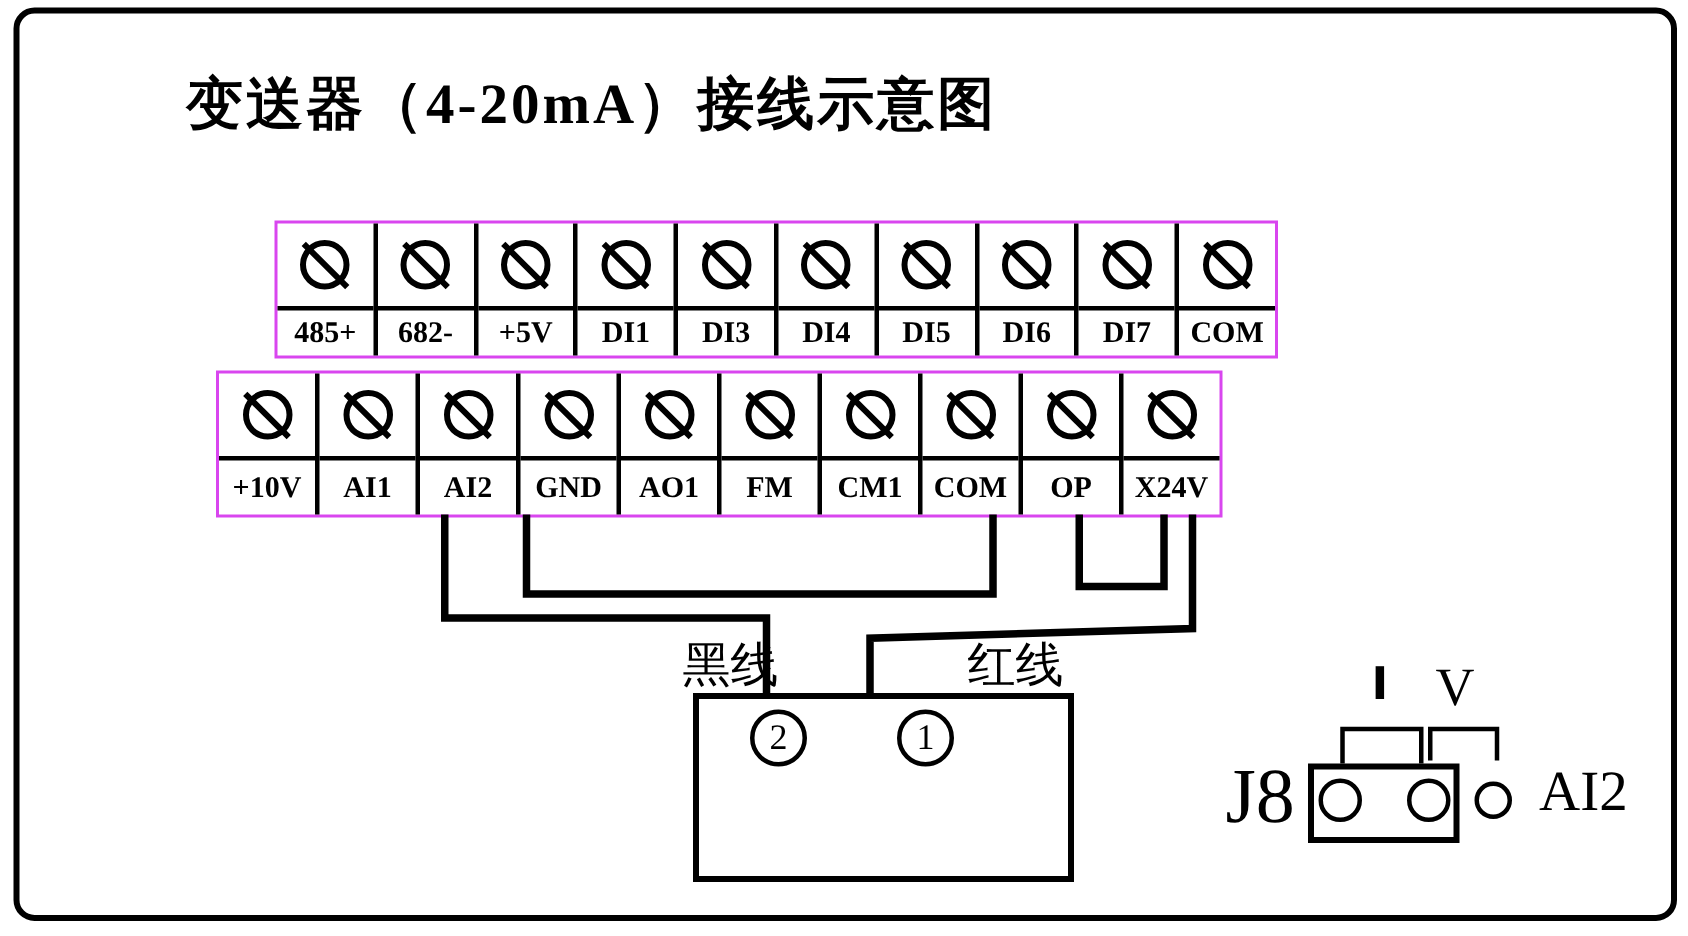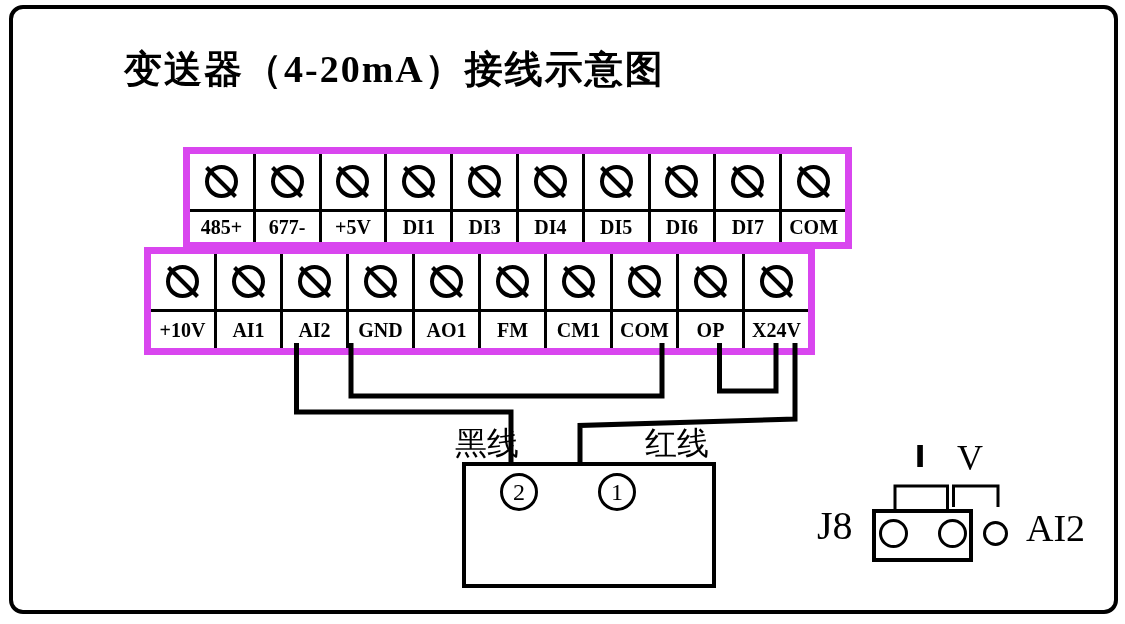--- a/index.html
+++ b/index.html
@@ -11,21 +11,21 @@
     position:absolute;left:9px;top:5px;width:1109px;height:609px;
     box-sizing:border-box;border:4px solid #000;border-radius:14px;
   }
   .title{
     position:absolute;left:124px;top:44px;font-size:38px;font-weight:bold;
     letter-spacing:2px;white-space:nowrap;
   }
   
   .strip{
     position:absolute;display:flex;box-sizing:border-box;
-    border:7px solid #d946ef;background:#fff;
+    border:2px solid #d946ef;background:#fff;
   }
   .strip-top{left:183px;top:147px;width:669px;}
   .strip-bottom{left:144px;top:247px;width:671px;}
   .tcell{flex:1 1 0;display:flex;flex-direction:column;border-right:3px solid #000;min-width:0;}
   .tcell:last-child{border-right:none;}
   .screwbox{
     height:55px;border-bottom:3px solid #000;
     display:flex;align-items:center;justify-content:center;
   }
   .screw{
@@ -63,21 +63,21 @@
     font-size:24px;line-height:1;
   }
   .term-2{left:34px;top:7px;}
   .term-1{left:132px;top:7px;}
   .trans-caption{
     position:absolute;left:0;right:0;bottom:10px;text-align:center;
     font-family:"DejaVu Sans","Liberation Sans",sans-serif;
     font-size:21px;letter-spacing:2px;white-space:nowrap;
   }
   
-  .j8-label{position:absolute;left:817px;top:506px;font-size:40px;line-height:1;}
+  .j8-label{position:absolute;left:817px;top:506px;font-size:52px;line-height:1;}
   .j8-rect{
     position:absolute;left:872px;top:509px;width:101px;height:53px;
     box-sizing:border-box;border:4px solid #000;background:#fff;
   }
   .pin{
     position:absolute;box-sizing:border-box;border:3px solid #000;border-radius:50%;background:#fff;
   }
   .pin-1{left:879px;top:519px;width:29px;height:29px;}
   .pin-2{left:938px;top:519px;width:29px;height:29px;}
   .pin-3{left:983px;top:521px;width:25px;height:25px;}
@@ -102,21 +102,21 @@
     <div class="tcell">
         <div class="screwbox">
           <div class="screw"></div>
         </div>
         <div class="tlabel">485+</div>
       </div>
     <div class="tcell">
         <div class="screwbox">
           <div class="screw"></div>
         </div>
-        <div class="tlabel">677-</div>
+        <div class="tlabel">682-</div>
       </div>
     <div class="tcell">
         <div class="screwbox">
           <div class="screw"></div>
         </div>
         <div class="tlabel">+5V</div>
       </div>
     <div class="tcell">
         <div class="screwbox">
           <div class="screw"></div>

